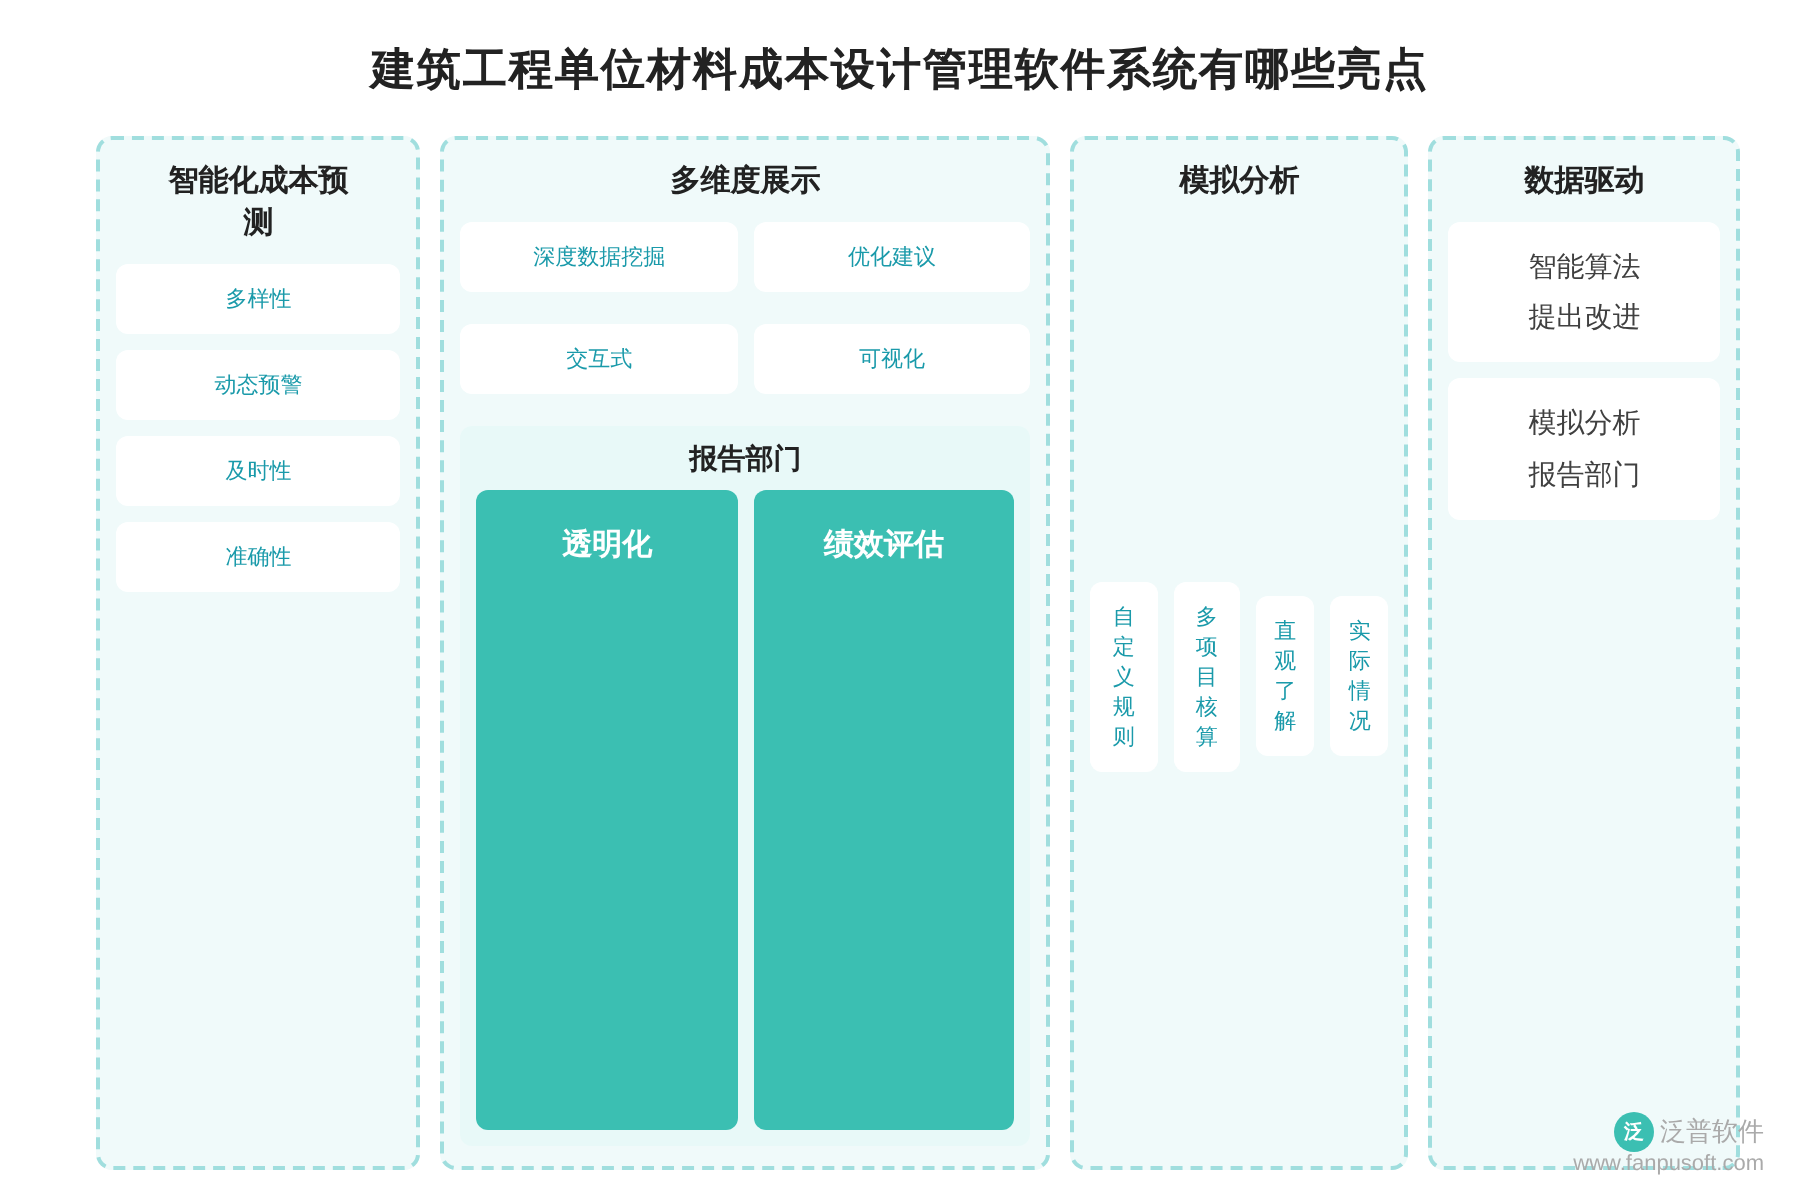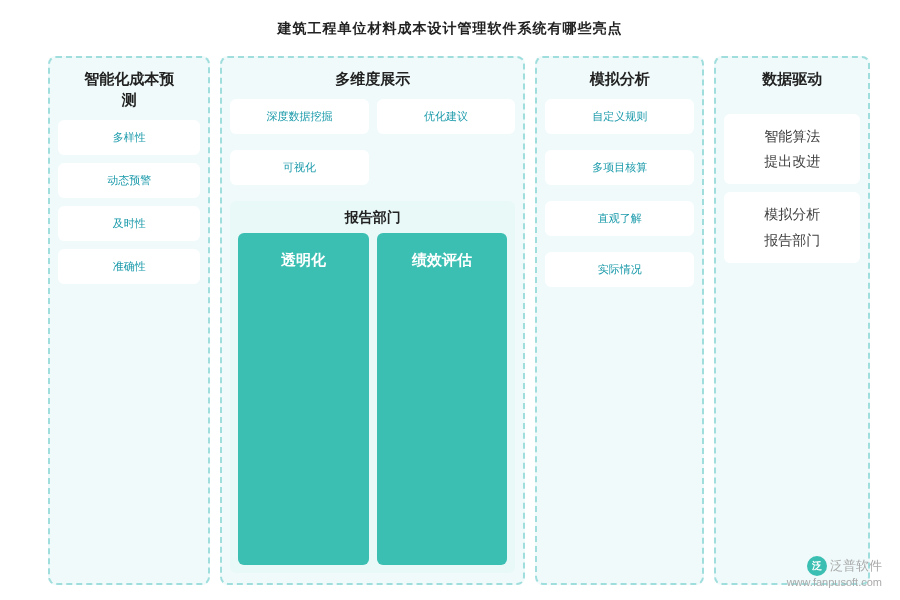--- a/index.html
+++ b/index.html
@@ -15,21 +15,21 @@
       width: 900px;
       height: 600px;
       background: #fff;
       padding: 20px 30px 15px 30px;
       display: flex;
       flex-direction: column;
       align-items: center;
     }
 
     .page-title {
-      font-size: 14px;
+      font-size: 22px;
       font-weight: bold;
       color: #222;
       margin-bottom: 18px;
       letter-spacing: 1px;
     }
 
     .columns-wrapper {
       display: flex;
       gap: 10px;
       width: 100%;
@@ -42,21 +42,21 @@
       border-radius: 8px;
       padding: 10px 8px;
       display: flex;
       flex-direction: column;
       background: #f0fafa;
     }
 
     .col-1 { flex: 1.05; margin-left: 18px; }
     .col-2 { flex: 2.1; }
     .col-3 { flex: 1.1; }
-    .col-4 { flex: 1.0; gap: 15px; }
+    .col-4 { flex: 1.0; }
 
     .col-header {
       font-size: 15px;
       font-weight: bold;
       color: #222;
       text-align: center;
       margin-bottom: 10px;
       line-height: 1.4;
     }
 
@@ -117,23 +117,24 @@
       padding: 10px 6px;
       text-align: center;
       font-size: 14px;
       color: #404040;
       font-weight: 500;
       line-height: 1.8;
     }
 
     .col-3-cards {
       display: flex;
-      flex-direction: column;
-      gap: 8px;
-      flex: 1;
+      flex-direction: row;
+      gap: 8px;
+      flex: 1;
+      align-items: center;
     }
   </style>
 </head>
 <body>
 
 <div class="page-wrapper">
   <div class="page-title">建筑工程单位材料成本设计管理软件系统有哪些亮点</div>
 
   <div class="columns-wrapper">
 
@@ -144,20 +145,21 @@
       <div class="card">及时性</div>
       <div class="card">准确性</div>
     </div>
 
     <div class="col col-2">
       <div class="col-header">多维度展示</div>
       <div class="col-2-inner">
         <div class="grid-2x2">
           <div class="card">深度数据挖掘</div>
           <div class="card">优化建议</div>
+          <div class="card">交互式</div>
           <div class="card">可视化</div>
         </div>
         <div style="background:#e8f9f8; border-radius:6px; padding:8px; flex:1; display:flex; flex-direction:column;">
           <div class="section-label">报告部门</div>
           <div style="display:grid; grid-template-columns:1fr 1fr; gap:8px; flex:1;">
             <div class="teal-card">透明化</div>
             <div class="teal-card">绩效评估</div>
           </div>
         </div>
       </div>

